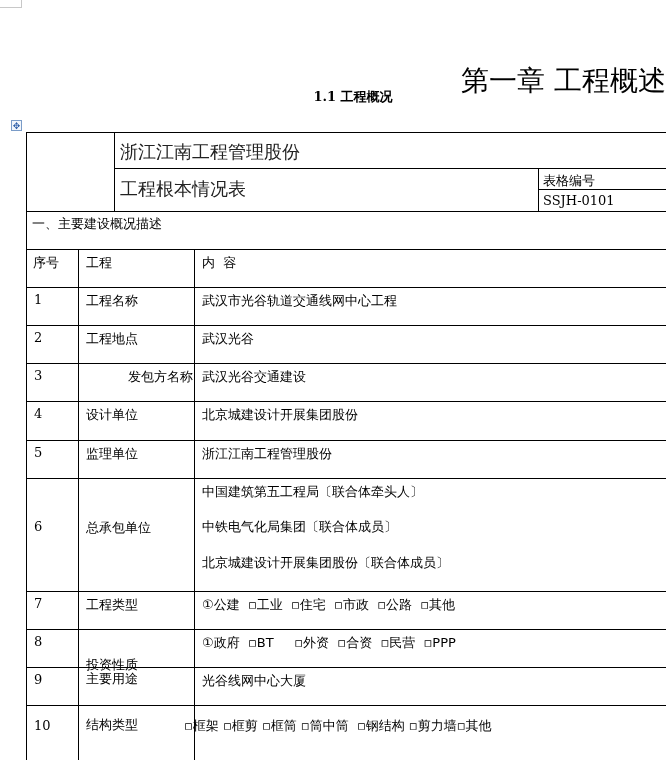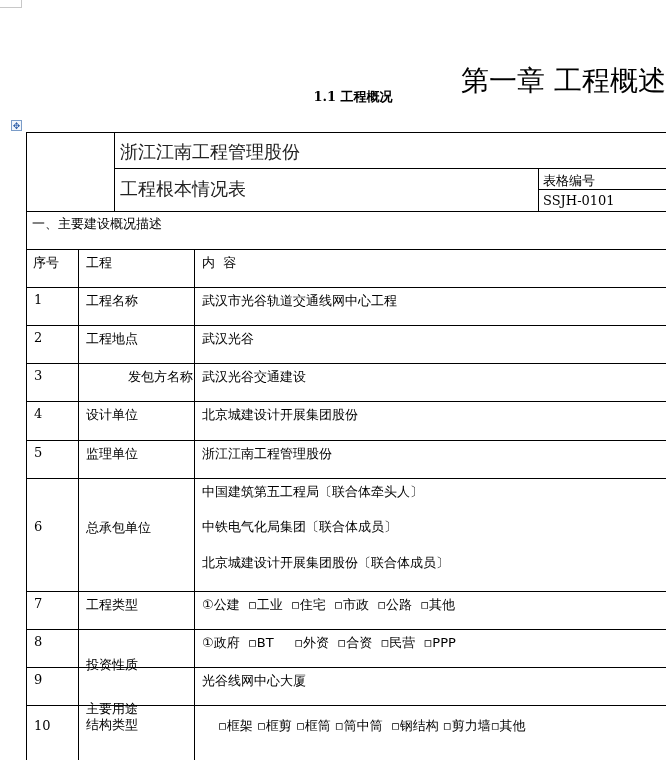--- a/index.html
+++ b/index.html
@@ -110,20 +110,20 @@
   <div class="txt small" style="left:86px; top:596px;">工程类型</div>
   <div class="txt small" style="left:202px; top:596px; white-space:pre;">①公建  ▫工业  ▫住宅  ▫市政  ▫公路  ▫其他</div>
 </div>
 <div>
   <div class="txt small serif" style="left:34px; top:634px;">8</div>
   <div class="txt small" style="left:86px; top:634px;margin-top:22px;">投资性质</div>
   <div class="txt small" style="left:202px; top:634px; white-space:pre;">①政府  ▫BT     ▫外资  ▫合资  ▫民营  ▫PPP</div>
 </div>
 <div>
   <div class="txt small serif" style="left:34px; top:672px;">9</div>
-  <div class="txt small" style="left:86px; top:700px;text-align:right;">主要用途</div>
+  <div class="txt small" style="left:86px; top:670px;text-align:right;">主要用途</div>
   <div class="txt small" style="left:202px; top:672px;">光谷线网中心大厦</div>
 </div>
 <div>
   <div class="txt small serif" style="left:34px; top:718px;">10</div>
   <div class="txt small" style="left:86px; top:716px;">结构类型</div>
-  <div class="txt small" style="left:218px; top:717px; white-space:pre;">▫框架 ▫框剪 ▫框筒 ▫筒中筒  ▫钢结构 ▫剪力墙▫其他</div>
+  <div class="txt small" style="left:184px; top:717px; white-space:pre;">▫框架 ▫框剪 ▫框筒 ▫筒中筒  ▫钢结构 ▫剪力墙▫其他</div>
 </div>
 
 </body></html>

